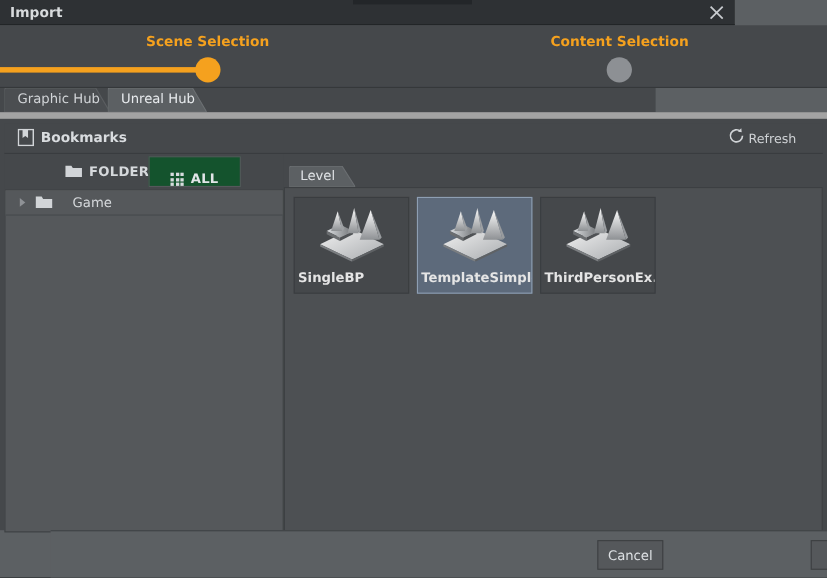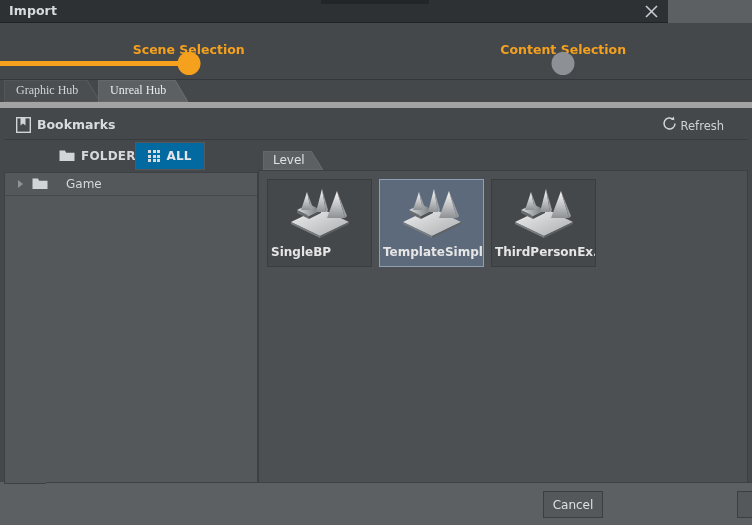--- a/index.html
+++ b/index.html
@@ -61,21 +61,20 @@
     border-bottom: 1px solid #35383a;
   }
   .step-label {
     position: absolute;
     top: 7px;
     font-size: 12.5px;
     font-weight: bold;
     color: #f5a11e;
     white-space: nowrap;
     transform: translateX(-50%);
-    margin-top: 12px;
   }
   .step-track-done {
     position: absolute;
     left: 0; top: 38px;
     height: 5px;
     background: #f5a11e;
     border-radius: 0;
   }
   .step-dot {
     position: absolute;
@@ -84,23 +83,22 @@
     border-radius: 50%;
     transform: translateX(-50%);
   }
   .step-dot.done { background: #f5a11e; }
   .step-dot.todo { background: #8d9094; }
 
   
   .hubtabs {
     position: absolute;
     left: 0; top: 80px;
-    width: 752px; height: 22px;
+    width: 596px; height: 22px;
     background: #45484b;
-    font-family: Liberation Serif, serif;
   }
   .hubtab {
     position: absolute;
     top: 0;
     height: 22px;
     cursor: pointer;
   }
   .hubtab .shape {
     position: absolute;
     left: 0; top: 0;
@@ -182,26 +180,26 @@
   }
   .folder-btn .ftxt {
     font-size: 12px;
     font-weight: bold;
     color: #d6d9dc;
     letter-spacing: .2px;
   }
   .all-btn {
     position: absolute;
     left: 131px; top: 2px;
-    width: 70px; height: 28px;
-    background: #0369a1;
+    width: 84px; height: 28px;
+    background: #14532d;
     border: 1px solid #55585b;
     box-sizing: border-box;
     display: flex;
-    align-items: center;
+    align-items: flex-end;
     justify-content: center;
     gap: 6px;
     cursor: pointer;
   }
   .all-btn .atxt {
     font-size: 12px;
     font-weight: bold;
     color: #e2e5e8;
     letter-spacing: .2px;
   }

